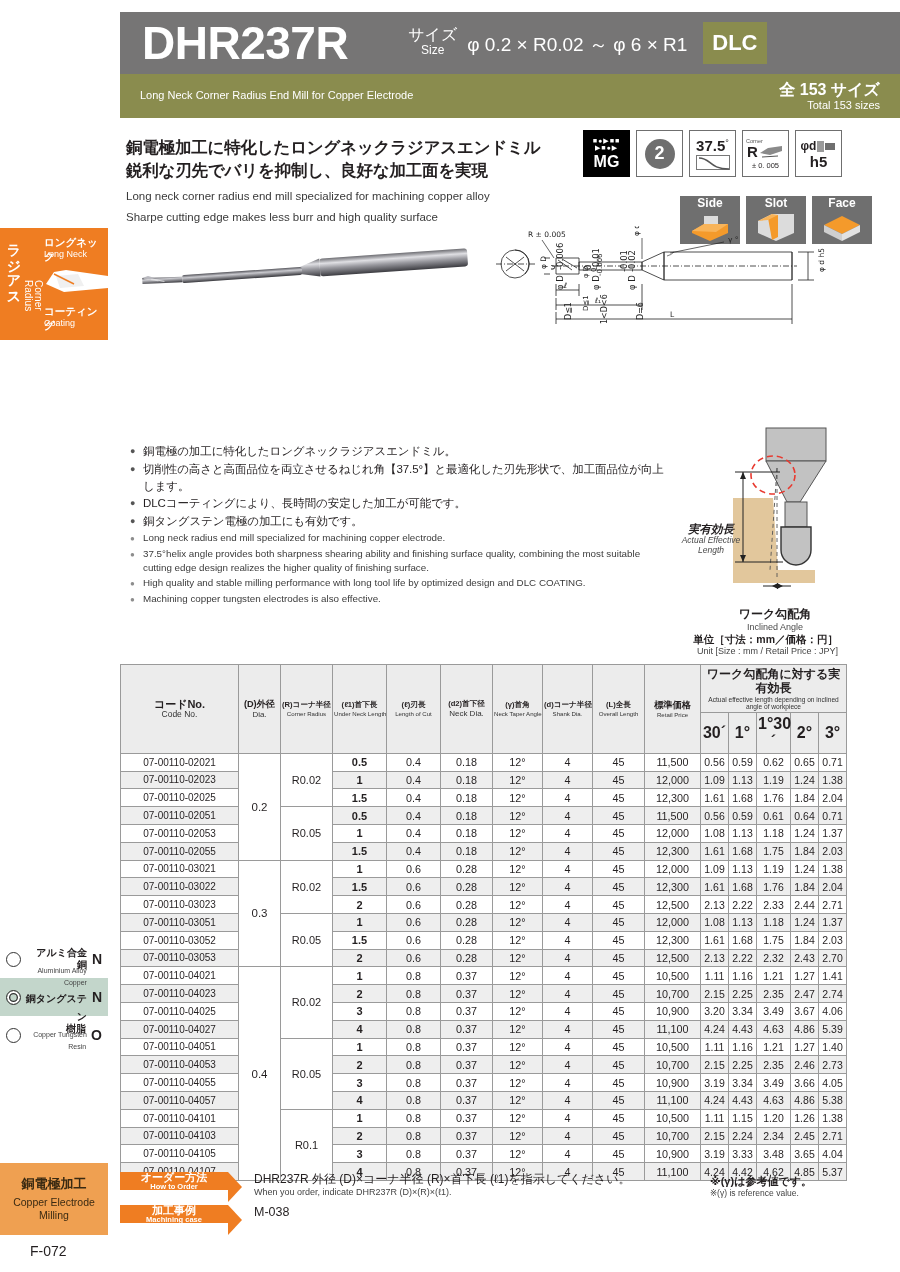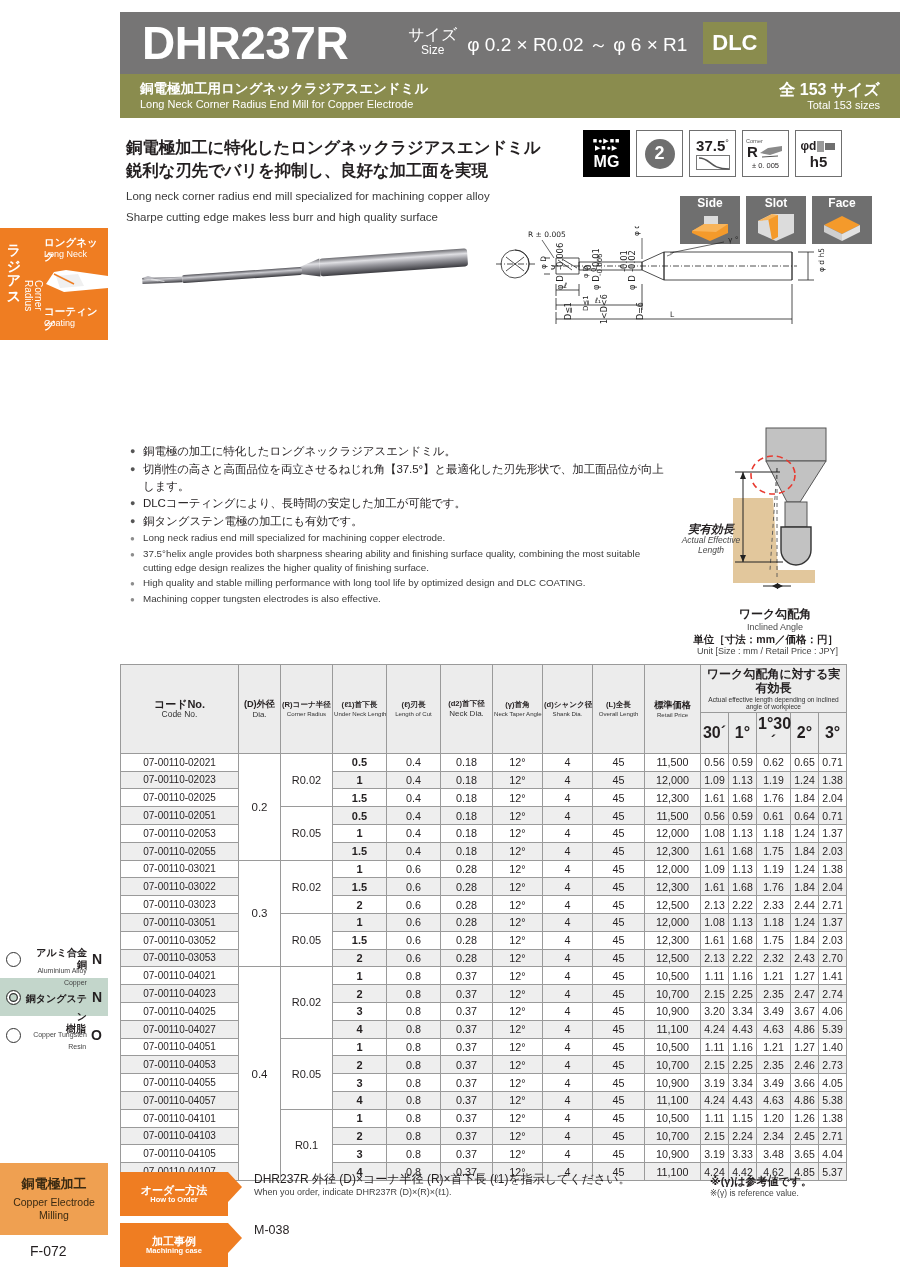--- a/index.html
+++ b/index.html
@@ -146,21 +146,21 @@
   .c-rad { font-size: 11px; }
   .c-unl { font-weight: bold; font-size: 11px; }
   .c-num { font-size: 10.8px; }
   .c-price { font-size: 10.8px; }
   .c-eff { font-size: 10.5px; }
 
   
   .order-blk { position: absolute; left: 120px; top: 1172px; width: 760px; }
   .ord-row { display: flex; align-items: flex-start; margin-bottom: 7px; }
   .ord-tag {
-    width: 108px; height: 44px; background: #ef7d22; color: #fff;
+    width: 108px; height: 18px; background: #ef7d22; color: #fff;
     display: flex; flex-direction: column; align-items: center; justify-content: center;
     position: relative; line-height: 1.1; flex: 0 0 108px;
   }
   .ord-tag::after {
     content: ""; position: absolute; right: -14px; top: 0;
     border-top: 15px solid transparent; border-bottom: 15px solid transparent;
     border-left: 14px solid #ef7d22;
   }
   .ot-jp { font-size: 11px; font-weight: bold; }
   .ot-en { font-size: 7.5px; font-weight: bold; }
@@ -195,21 +195,20 @@
         <span class="size-jp">サイズ</span>
         <span class="size-en">Size</span>
       </div>
       <div class="size-val">φ 0.2 × R0.02 ～ φ 6 × R1</div>
     </div>
     <div class="dlc-badge">DLC</div>
   </div>
 
   <div class="hdr-sub">
     <div>
-      <div class="sub-l1">銅電極加工用ロングネックラジアスエンドミル</div>
       <div class="sub-l2">Long Neck Corner Radius End Mill for Copper Electrode</div>
     </div>
     <div>
       <div class="sizes-jp">全 153 サイズ</div>
       <div class="sizes-en">Total 153 sizes</div>
     </div>
   </div>
 
   <div class="headline">
     <div class="hl-jp">銅電極加工に特化したロングネックラジアスエンドミル</div>
@@ -551,21 +550,21 @@
           </th>
           <th rowspan="2">
             <span class="th-jp tiny">(d2)首下径</span>
             <span class="th-en" style="font-size:8px">Neck Dia.</span>
           </th>
           <th rowspan="2">
             <span class="th-jp tiny">(γ)首角</span>
             <span class="th-en tiny">Neck Taper Angle</span>
           </th>
           <th rowspan="2">
-            <span class="th-jp tiny">(d)シャンク径</span>
+            <span class="th-jp tiny">(d)コーナ半径</span>
             <span class="th-en tiny">Shank Dia.</span>
           </th>
           <th rowspan="2">
             <span class="th-jp tiny">(L)全長</span>
             <span class="th-en tiny">Overall Length</span>
           </th>
           <th rowspan="2">
             <span class="th-jp">標準価格</span>
             <span class="th-en tiny">Retail Price</span>
           </th>

